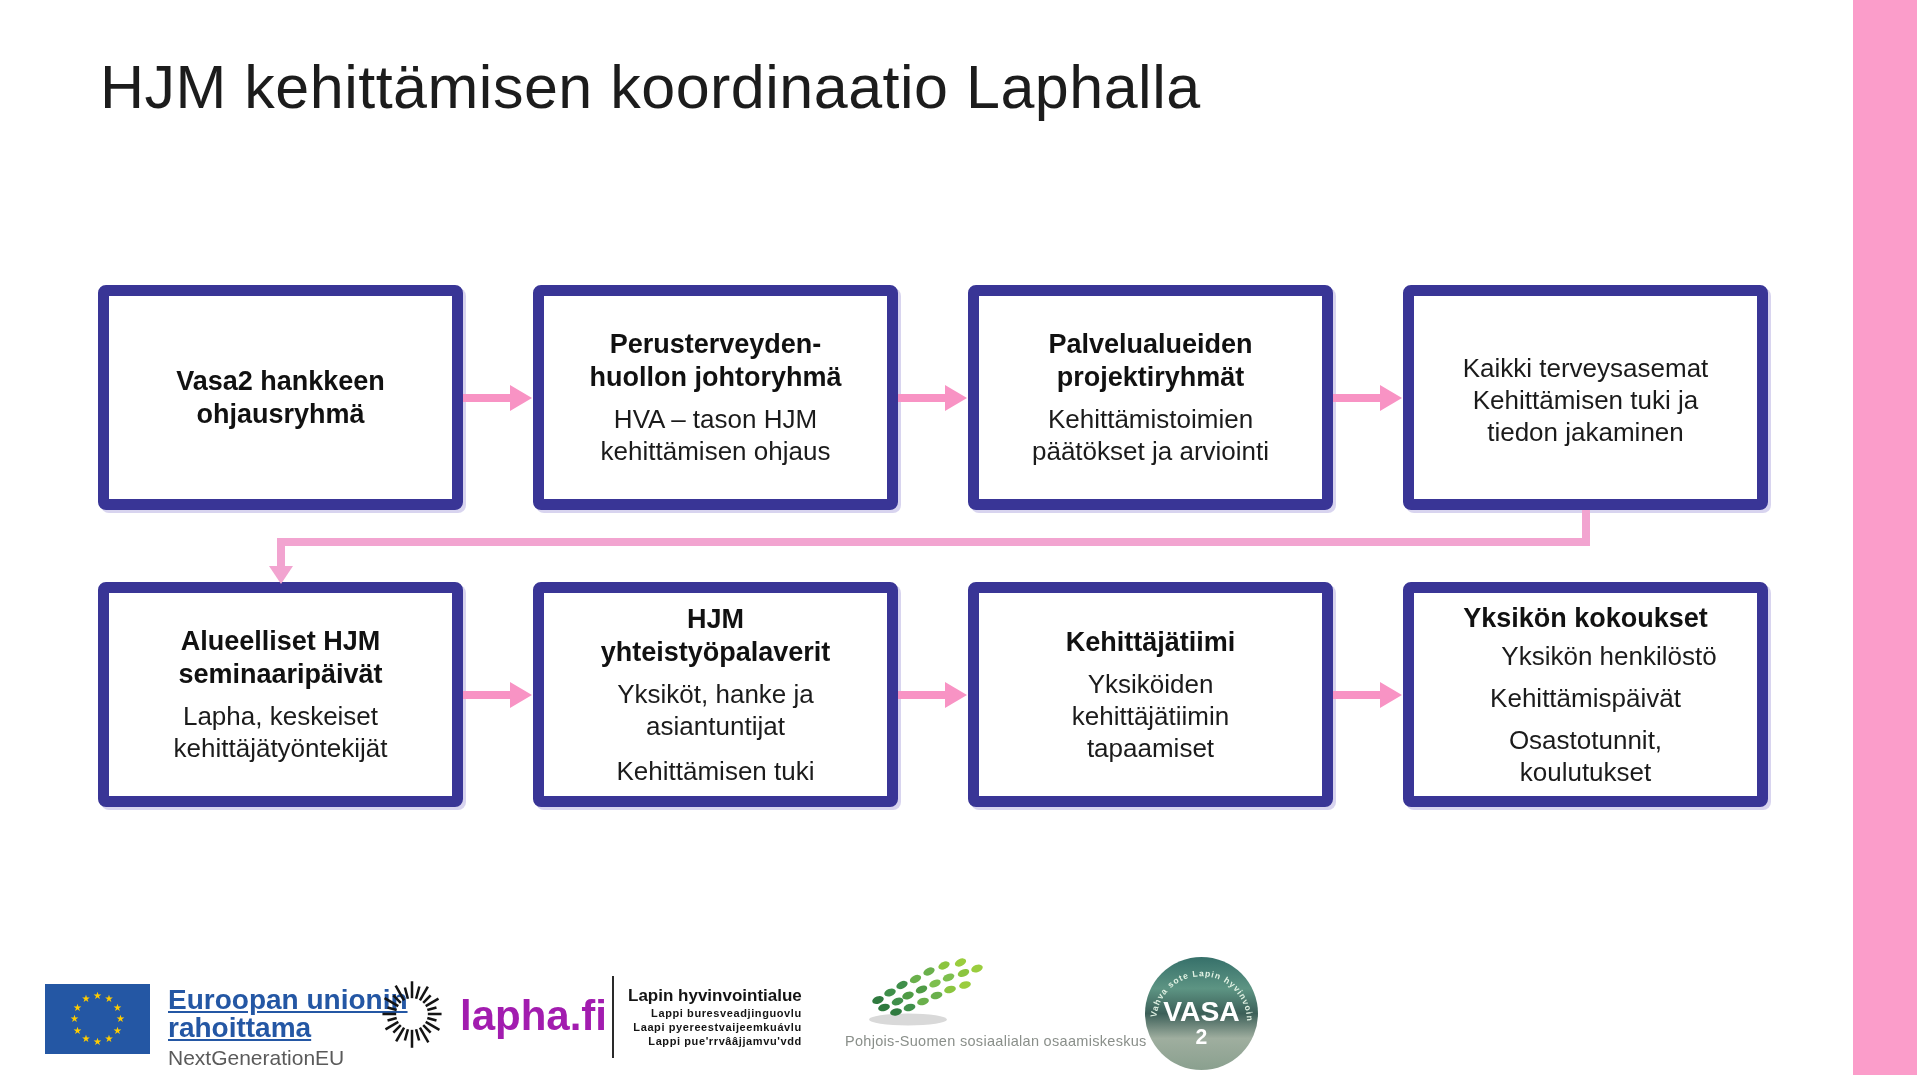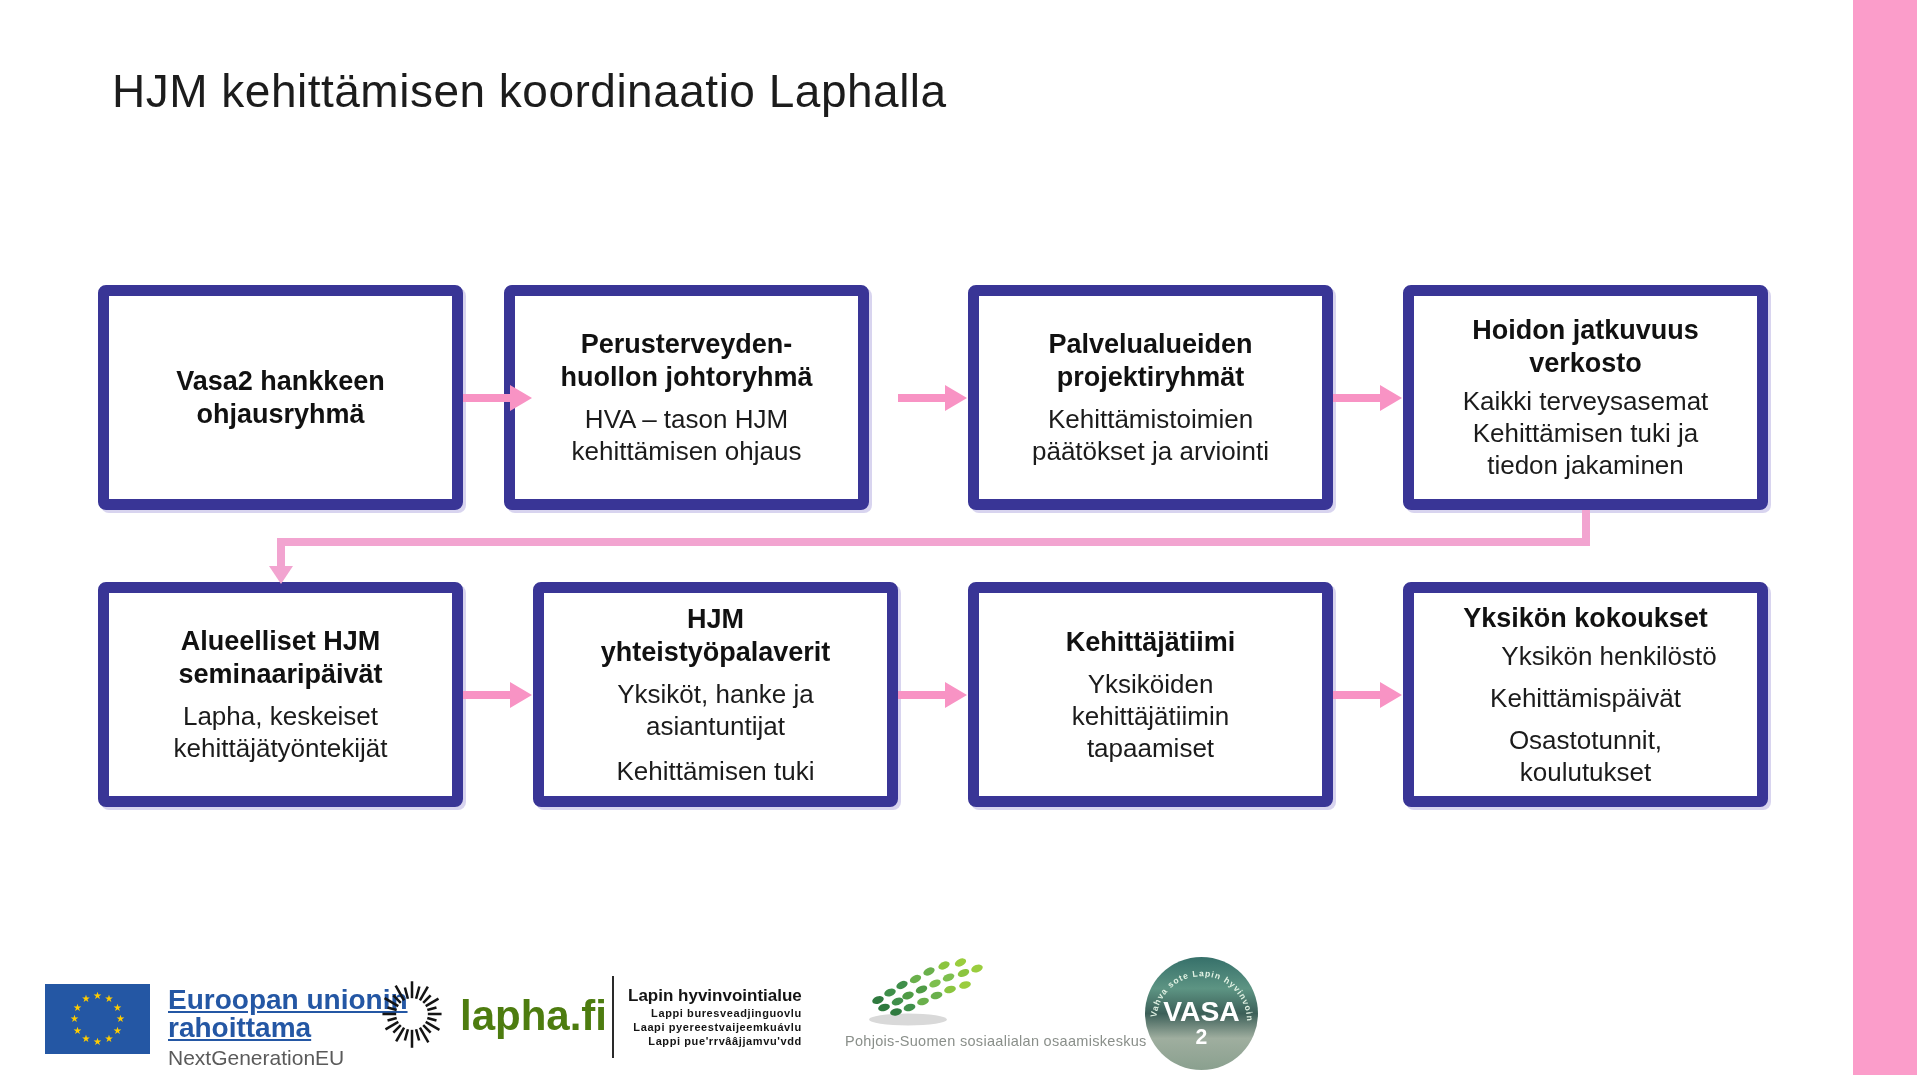--- a/index.html
+++ b/index.html
@@ -7,22 +7,22 @@
     width:1917px;height:1075px;overflow:hidden;background:#ffffff;
     font-family:"Liberation Sans", sans-serif;color:var(--text-dark,#1b1b1b);
     position:relative;
   }
   .slide{position:absolute;inset:0;background:#ffffff;}
   .pink-bar{
     position:absolute;top:0;right:0;width:64px;height:1075px;
     background:var(--sidebar-pink,#fb9dca);
   }
   .title{
-    position:absolute;left:96px;top:48px;margin:16px;
-    font-size:46px;font-weight:400;letter-spacing:0.5px;color:#1c1c1c;
+    position:absolute;left:96px;top:48px;margin:4px;
+    font-size:61px;font-weight:400;letter-spacing:0.5px;color:#1c1c1c;
   }
   
   .box{
     position:absolute;width:365px;height:225px;box-sizing:border-box;
     border:11px solid var(--box-border,#393596);border-radius:8px;background:#ffffff;
     display:flex;flex-direction:column;justify-content:center;align-items:center;
     text-align:center;box-shadow:3px 3px 0 rgba(168,160,220,.45);
     padding:6px 10px;
   }
   .box-title{font-weight:700;font-size:27px;line-height:33px;color:#111;}
@@ -41,21 +41,21 @@
   .conn{position:absolute;background:var(--connector-pink,#f2a4d0);}
   .conn-head{
     position:absolute;width:0;height:0;
     border-top:18px solid var(--connector-pink,#f2a4d0);
     border-left:12px solid transparent;border-right:12px solid transparent;
   }
   
   .footer-group{position:absolute;}
   .eu-text1{font-size:28px;font-weight:700;color:var(--eu-blue,#2457a4);line-height:28px;text-decoration:underline;}
   .eu-text2{font-size:21px;font-weight:400;color:#5a5a5a;margin-top:4px;}
-  .lapha-domain{font-size:42px;font-weight:600;color:#4d7c0f;letter-spacing:0;}
+  .lapha-domain{font-size:42px;font-weight:600;color:#a21caf;letter-spacing:0;}
   .lapha-divider{position:absolute;width:2px;height:82px;background:#2a2a2a;}
   .lapha-org{font-size:17px;font-weight:700;color:#141414;line-height:20px;}
   .lapha-sami{font-size:11px;font-weight:700;color:#141414;line-height:14px;letter-spacing:0.6px;}
   .lapha-sami:first-of-type{margin-top:3px;}
   .poske-caption{font-size:14.5px;color:var(--poske-gray,#8a8f8a);letter-spacing:0.3px;}
   .flex-col{display:flex;flex-direction:column;justify-content:center;text-align:right;}
 </style>
 </head>
 <body>
 
@@ -65,21 +65,21 @@
 
   <h1 class="title">HJM kehittämisen koordinaatio Laphalla</h1>
 
   <div class="box" style="left:98px;top:285px;">
     <div class="box-title">
       <div>Vasa2 hankkeen</div>
       <div>ohjausryhmä</div>
     </div>
   </div>
 
-  <div class="box" style="left:504px;top:285px;">
+  <div class="box" style="left:533px;top:285px;">
     <div class="box-title">
       <div>Perusterveyden-</div>
       <div>huollon johtoryhmä</div>
     </div>
     <div class="para">
       <div>HVA – tason HJM</div>
       <div>kehittämisen ohjaus</div>
     </div>
   </div>
 
@@ -88,24 +88,20 @@
       <div>Palvelualueiden</div>
       <div>projektiryhmät</div>
     </div>
     <div class="para">
       <div>Kehittämistoimien</div>
       <div>päätökset ja arviointi</div>
     </div>
   </div>
 
   <div class="box" style="left:1403px;top:285px;">
-    <div class="box-title">
-      <div>Hoidon jatkuvuus</div>
-      <div>verkosto</div>
-    </div>
     <div class="para" style="margin-top:5px;">
       <div>Kaikki terveysasemat</div>
       <div>Kehittämisen tuki ja</div>
       <div>tiedon jakaminen</div>
     </div>
   </div>
 
   <div class="box" style="left:98px;top:582px;">
     <div class="box-title">
       <div>Alueelliset HJM</div>

